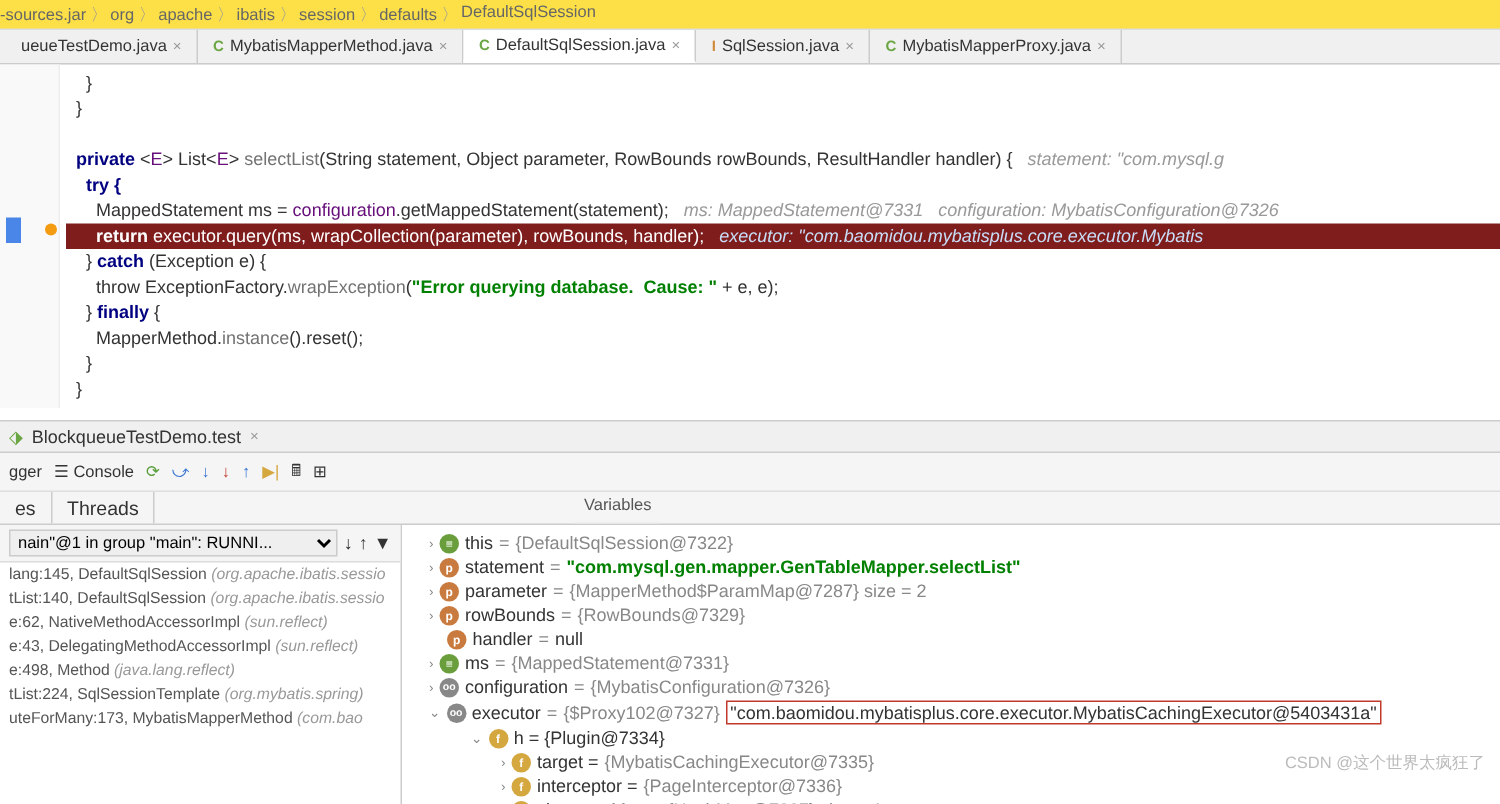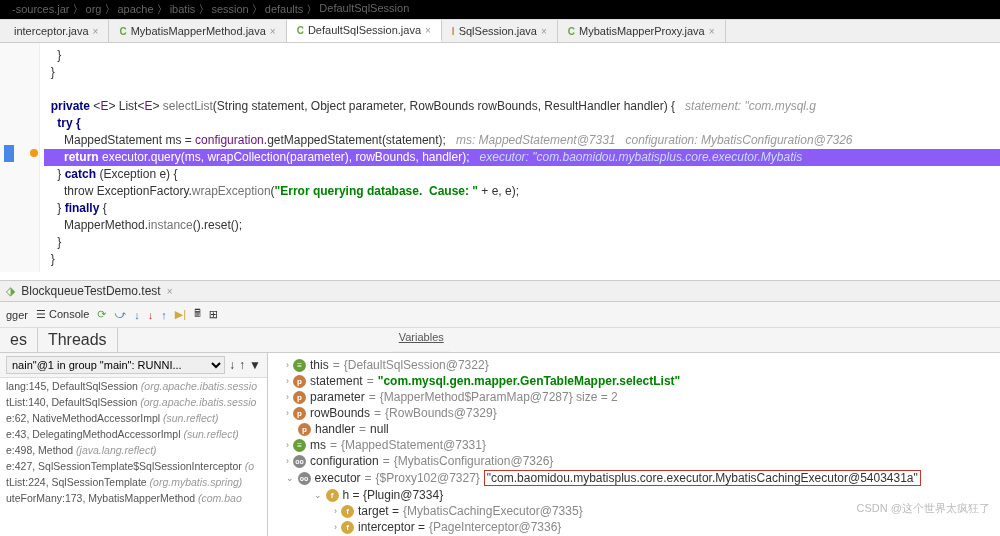--- a/index.html
+++ b/index.html
@@ -1,82 +1,82 @@
 <!DOCTYPE html>
 <html><head>
   <meta charset="utf-8">
   <style>
     * { margin: 0; padding: 0; box-sizing: border-box; font-family: "Segoe UI", Tahoma, sans-serif; }
     body { background: #fff; font-size: 12px; color: #333; width: 1000px; height: 536px; overflow: hidden; }
-    .breadcrumb { background: #000000; border-bottom: 1px solid #ddd; padding: 2px 12px; font-size: 11px; color: #666; display: flex; gap: 2px; }
+    .breadcrumb { background: #fde047; border-bottom: 1px solid #ddd; padding: 2px 0; font-size: 11px; color: #666; display: flex; gap: 2px; }
     .breadcrumb span::after { content: " 〉 "; color: #999; }
     .breadcrumb span:last-child::after { content: ""; }
     .tabs { display: flex; background: #f0f0f0; border-bottom: 1px solid #ccc; }
     .tab { padding: 4px 10px; font-size: 11px; border-right: 1px solid #ccc; display: flex; align-items: center; gap: 4px; cursor: pointer; }
     .tab.active { background: #fff; border-bottom: 2px solid #fff; }
     .close-x { color: #999; font-size: 10px; }
     .java-icon { color: #6ba644; font-weight: bold; font-size: 10px; }
     .java-icon.orange { color: #d18b3f; }
     .editor { font-family: "Consolas", monospace; font-size: 12px; padding: 4px 0; line-height: 17px; position: relative; }
     .gutter { position: absolute; left: 0; top: 0; width: 40px; height: 100%; background: #f9f9f9; border-right: 1px solid #eee; }
     .code-content { padding-left: 44px; white-space: pre; }
     .kw { color: #000080; font-weight: bold; }
     .mtd { color: #737373; }
     .str { color: #008000; font-weight: bold; }
     .com { color: #999; font-style: italic; }
     .fld { color: #660e7a; }
-    .highlight-line { background: #8b5cf6; color: #fff; display: inline-block; width: 100%; }
+    .highlight-line { background: #7f1d1d; color: #fff; display: inline-block; width: 100%; }
     .highlight-line .kw, .highlight-line .mtd, .highlight-line .com, .highlight-line .fld { color: #fff; }
     .highlight-line .com { color: #c9ddf7; font-style: italic; }
     .bp-icon { position: absolute; left: 30px; width: 8px; height: 8px; background: #f39c12; border-radius: 50%; }
     .blue-gutter { position: absolute; left: 4px; width: 10px; height: 17px; background: #4a86e8; }
     .debug-header { display: flex; align-items: center; background: #f0f0f0; border-top: 1px solid #ccc; border-bottom: 1px solid #ccc; padding: 3px 6px; gap: 6px; margin-top: 8px; }
     .tool-row { display: flex; align-items: center; gap: 8px; background: #f5f5f5; border-bottom: 1px solid #ddd; padding: 3px 6px; font-size: 11px; }
     .tab-row { display: flex; background: #f5f5f5; border-bottom: 1px solid #ccc; }
-    .debug-tab { padding: 3px 10px; font-size: 16px; border-right: 1px solid #ccc; }
+    .debug-tab { padding: 3px 10px; font-size: 13px; border-right: 1px solid #ccc; }
     .panels { display: flex; height: 200px; }
     .left-panel { width: 268px; border-right: 1px solid #ccc; overflow: hidden; }
     .right-panel { flex: 1; padding: 4px; }
     .frame-header { background: #f5f5f5; padding: 3px 6px; display: flex; align-items: center; gap: 4px; border-bottom: 1px solid #ddd; }
     .frame-select { flex: 1; font-size: 11px; border: 1px solid #ccc; padding: 1px; }
     .frame-row { padding: 2px 6px; font-size: 10.5px; white-space: nowrap; overflow: hidden; color: #555; }
     .frame-row.selected { background: #3874d1; color: #fff; }
     .frame-row.selected .faded { color: #c9ddf7; }
     .faded { color: #999; font-style: italic; }
     .var-row { padding: 1px 2px; font-size: 12px; display: flex; align-items: center; gap: 4px; white-space: nowrap; }
     .var-badge { width: 13px; height: 13px; border-radius: 50%; display: inline-flex; align-items: center; justify-content: center; font-size: 8px; font-weight: bold; color: #fff; }
     .b-p { background: #c97b3f; }
     .b-oo { background: #888; color: #fff; font-size: 7px; }
     .b-this { background: #6a9e3d; }
     .b-f { background: #d4a73f; }
     .arrow { color: #888; font-size: 9px; margin-left: 12px; }
     .indent-1 { padding-left: 30px; }
     .indent-2 { padding-left: 50px; }
     .gray { color: #888; }
     .box-red { border: 1px solid #c0392b; padding: 0 2px; }
-    .vars-title { font-size: 11px; color: #555; padding: 3px 6px; border-bottom: 1px solid #eee; text-decoration: underline; }
+    .vars-title { font-size: 11px; color: #555; padding: 3px 6px; border-bottom: 1px solid #eee; }
     .watermark { position: absolute; bottom: 20px; right: 10px; color: #bbb; font-size: 11px; margin-top: 28px; }
   </style>
 </head>
 <body>
 
 <div class="breadcrumb">
   <span>-sources.jar</span>
   <span>org</span>
   <span>apache</span>
   <span>ibatis</span>
   <span>session</span>
   <span>defaults</span>
   <span>DefaultSqlSession</span>
 </div>
 
 <div class="tabs">
   <div class="tab">
       <span class="java-icon"></span>
-      <span>interceptor.java</span>
+      <span>ueueTestDemo.java</span>
       <span class="close-x">×</span>
     </div>
   <div class="tab">
       <span class="java-icon">C</span>
       <span>MybatisMapperMethod.java</span>
       <span class="close-x">×</span>
     </div>
   <div class="tab active">
       <span class="java-icon">C</span>
       <span>DefaultSqlSession.java</span>
@@ -146,21 +146,20 @@
       <select class="frame-select"><option>nain"@1 in group "main": RUNNI...</option></select>
       <span>↓</span>
       <span>↑</span>
       <span>▼</span>
     </div>
     <div class="frame-row"><span>lang:145, DefaultSqlSession </span><span class="faded">(org.apache.ibatis.sessio</span></div>
     <div class="frame-row"><span>tList:140, DefaultSqlSession </span><span class="faded">(org.apache.ibatis.sessio</span></div>
     <div class="frame-row"><span>e:62, NativeMethodAccessorImpl </span><span class="faded">(sun.reflect)</span></div>
     <div class="frame-row"><span>e:43, DelegatingMethodAccessorImpl </span><span class="faded">(sun.reflect)</span></div>
     <div class="frame-row"><span>e:498, Method </span><span class="faded">(java.lang.reflect)</span></div>
-    <div class="frame-row"><span>e:427, SqlSessionTemplate$SqlSessionInterceptor </span><span class="faded">(o</span></div>
     <div class="frame-row"><span>tList:224, SqlSessionTemplate </span><span class="faded">(org.mybatis.spring)</span></div>
     <div class="frame-row"><span>uteForMany:173, MybatisMapperMethod </span><span class="faded">(com.bao</span></div>
   </div>
 
   <div class="right-panel">
     <div class="var-row">
         <span class="arrow">›</span>
         <span class="var-badge b-this">≡</span>
         <span>this</span>
         <span class="gray"> = </span>

